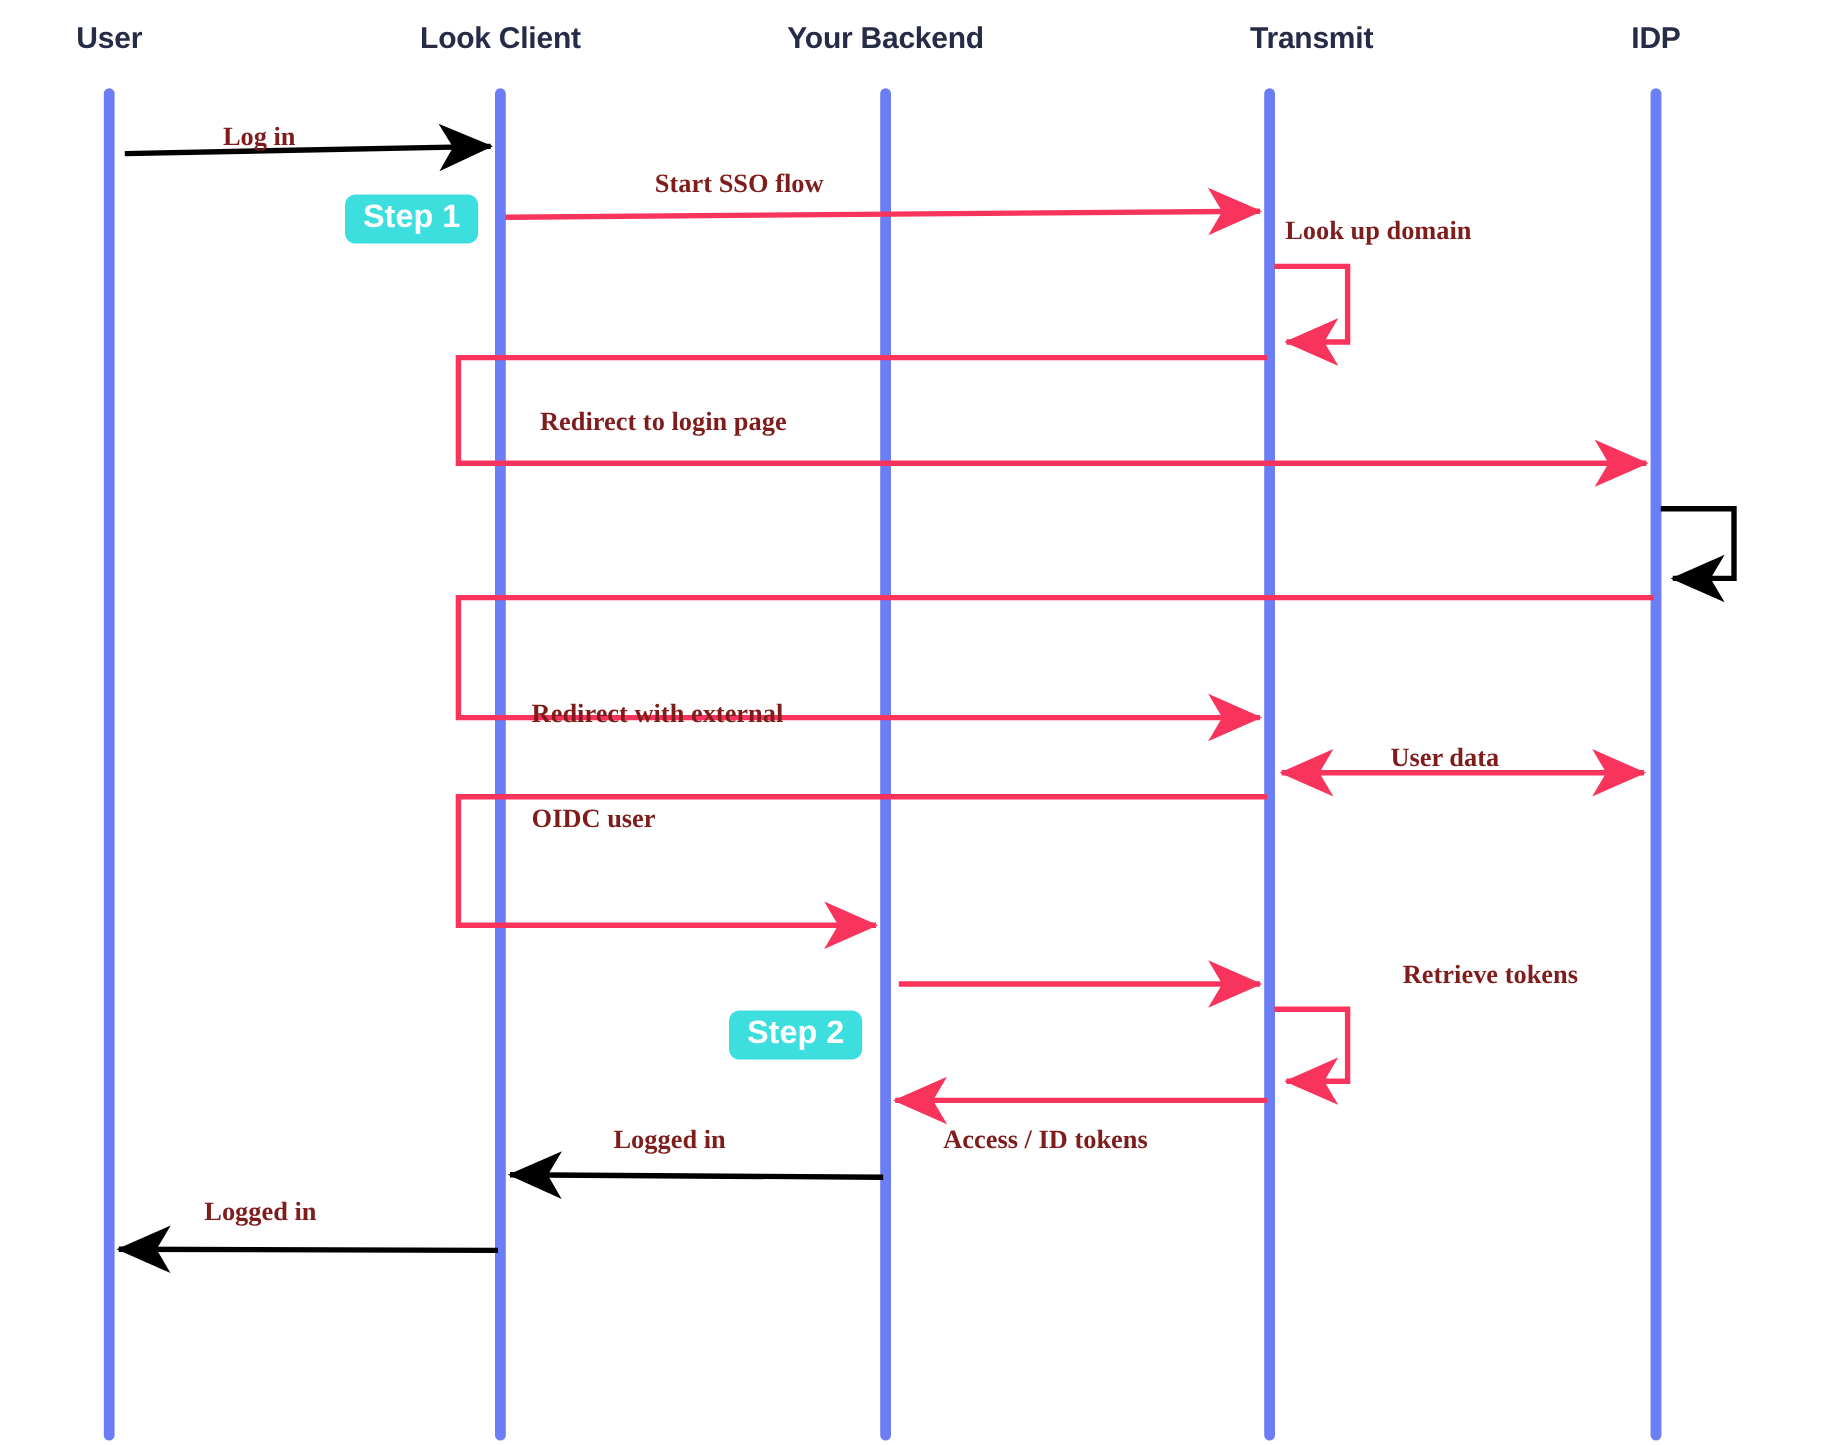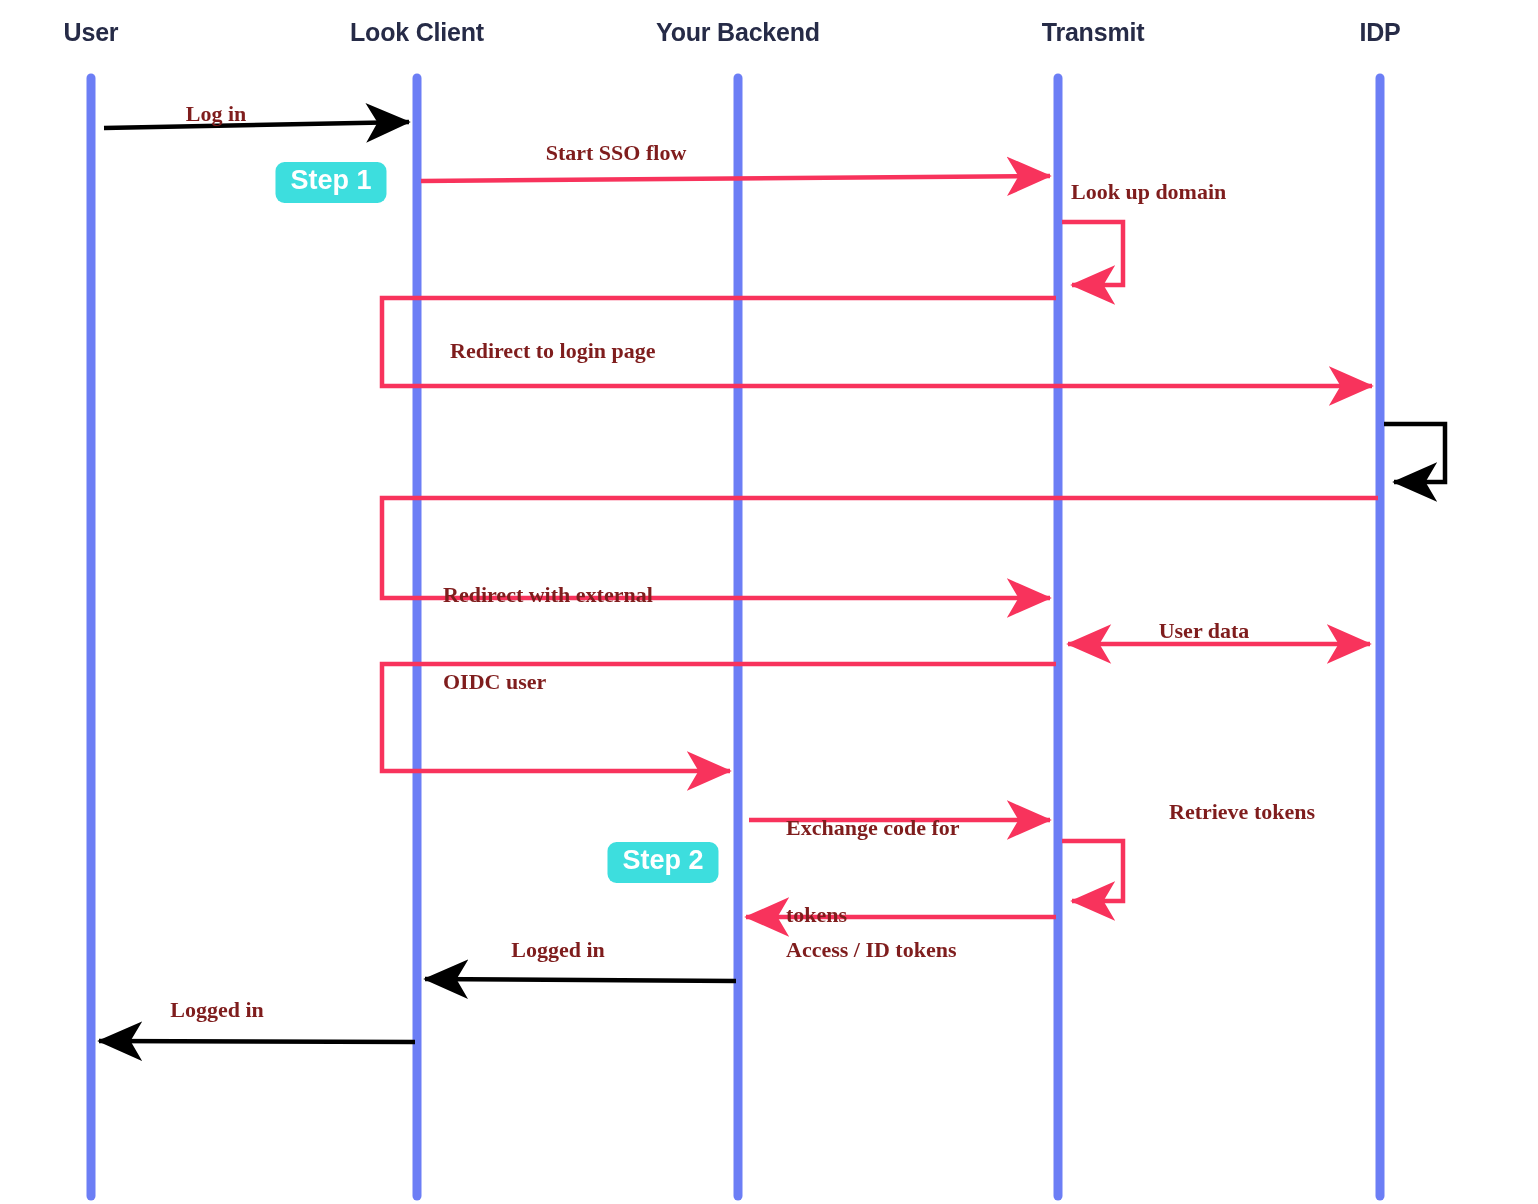--- a/index.html
+++ b/index.html
@@ -130,29 +130,25 @@
 
 
   <div class="msg-label" style="left:443px; top:522px;">
     <div>Redirect with external</div>
     <div>OIDC user</div>
   </div>
 
   <div class="msg-label center" style="left:1204px; top:616px;">User data</div>
 
 
-  <div class="msg-label" style="left:786px; top:755px;">
-    <div>Exchange code for</div>
-    <div>tokens</div>
-  </div>
 
   <div class="msg-label" style="left:1131px; top:797px;margin-left:38px;">Retrieve tokens</div>
 
   <div class="msg-label" style="left:786px; top:935px;">Access / ID tokens</div>
 
   <div class="msg-label center" style="left:558px; top:935px;">Logged in</div>
 
   <div class="msg-label center" style="left:217px; top:995px;">Logged in</div>
 
-  <div class="step-badge" style="left:331px; top:162px;text-align:right;">Step 1</div>
+  <div class="step-badge" style="left:343px; top:162px;text-align:right;">Step 1</div>
   <div class="step-badge" style="left:663px; top:842px;">Step 2</div>
 
 </div>
 
 </body></html>

